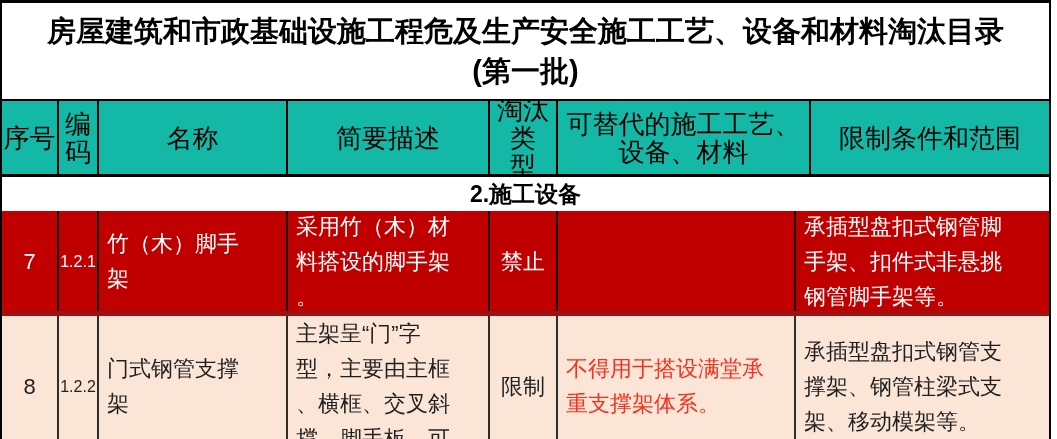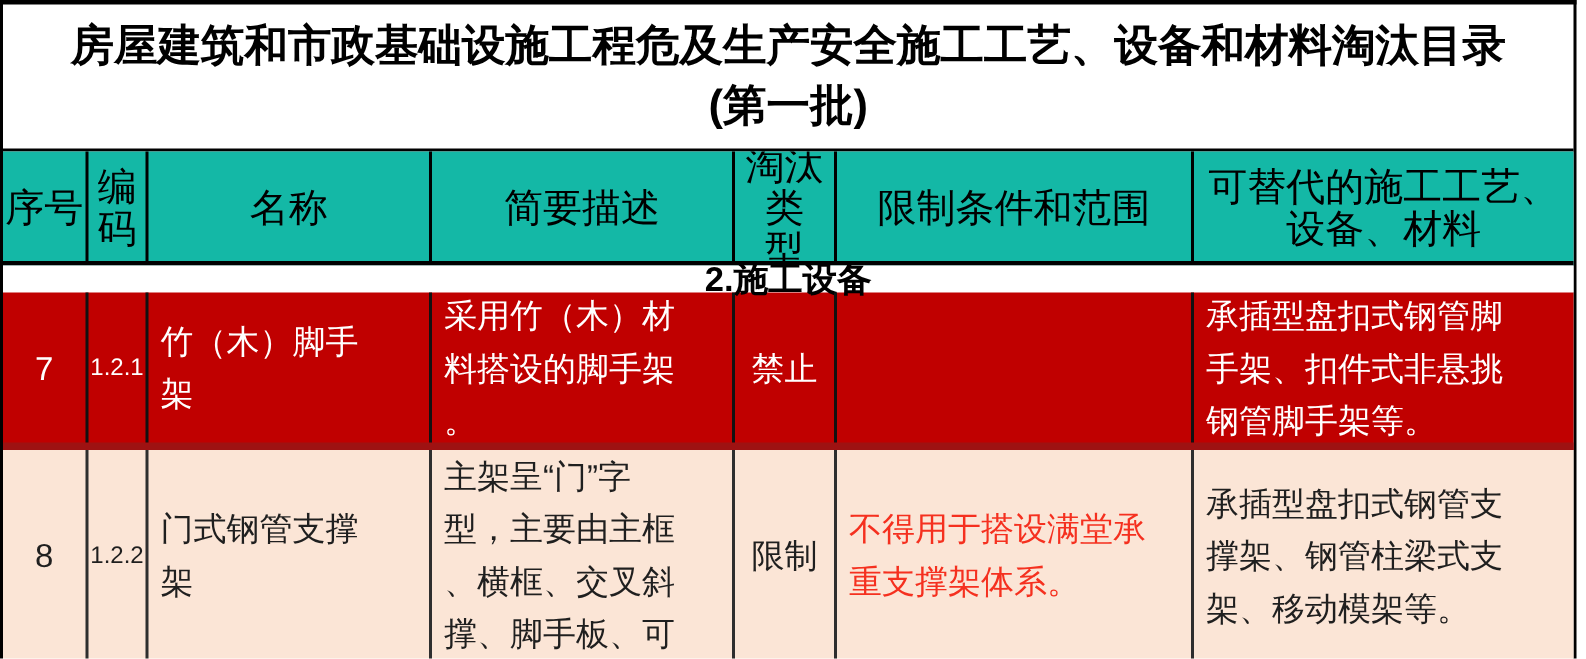--- a/index.html
+++ b/index.html
@@ -33,21 +33,21 @@
   .bordered .cell:last-child{border-right:none;}
   .ctr{text-align:center;align-items:center;}
   .lft{text-align:left;padding-left:8px;padding-right:4px;}
   
   .header-row{
     --grid:#000;height:76px;border-bottom:3px solid #000;
     font-weight:400;font-size:26px;line-height:28px;background:#14b8a6;
   }
   
   .section-row{
-    height:18px;display:flex;justify-content:center;align-items:center;
+    height:34px;display:flex;justify-content:center;align-items:center;
     font-weight:700;font-size:23px;background:#fff;
   }
   
   .data-row{font-size:22px;line-height:35px;}
   .row-danger{
     --grid:#111;height:105px;background:var(--danger-bg,#C00000);color:#ffffff;
     border-bottom:5px solid var(--separator,#9E1212);
   }
   .row-restricted{
     --grid:#2e2e2e;height:140px;background:var(--restricted-bg,#FBE5D6);color:#1f1f1f;
@@ -65,23 +65,23 @@
     <span>(第一批)</span>
   </div>
 
   <div class="trow bordered header-row">
     <div class="cell c0 ctr">序号</div>
     <div class="cell c1 ctr">编码</div>
     <div class="cell c2 ctr">名称</div>
     <div class="cell c3 ctr">简要描述</div>
     <div class="cell c4 ctr">淘汰类
 型</div>
-    <div class="cell c5 ctr">限制条件和范围</div>
     <div class="cell c6 ctr">可替代的施工工艺、
 设备、材料</div>
+    <div class="cell c5 ctr">限制条件和范围</div>
   </div>
 
   <div class="section-row">
     <span>2.施工设备</span>
   </div>
 
   <div class="trow bordered data-row row-danger">
     <div class="cell c0 ctr">7</div>
     <div class="cell c1 ctr code-cell">1.2.1</div>
     <div class="cell c2 lft">竹（木）脚手

